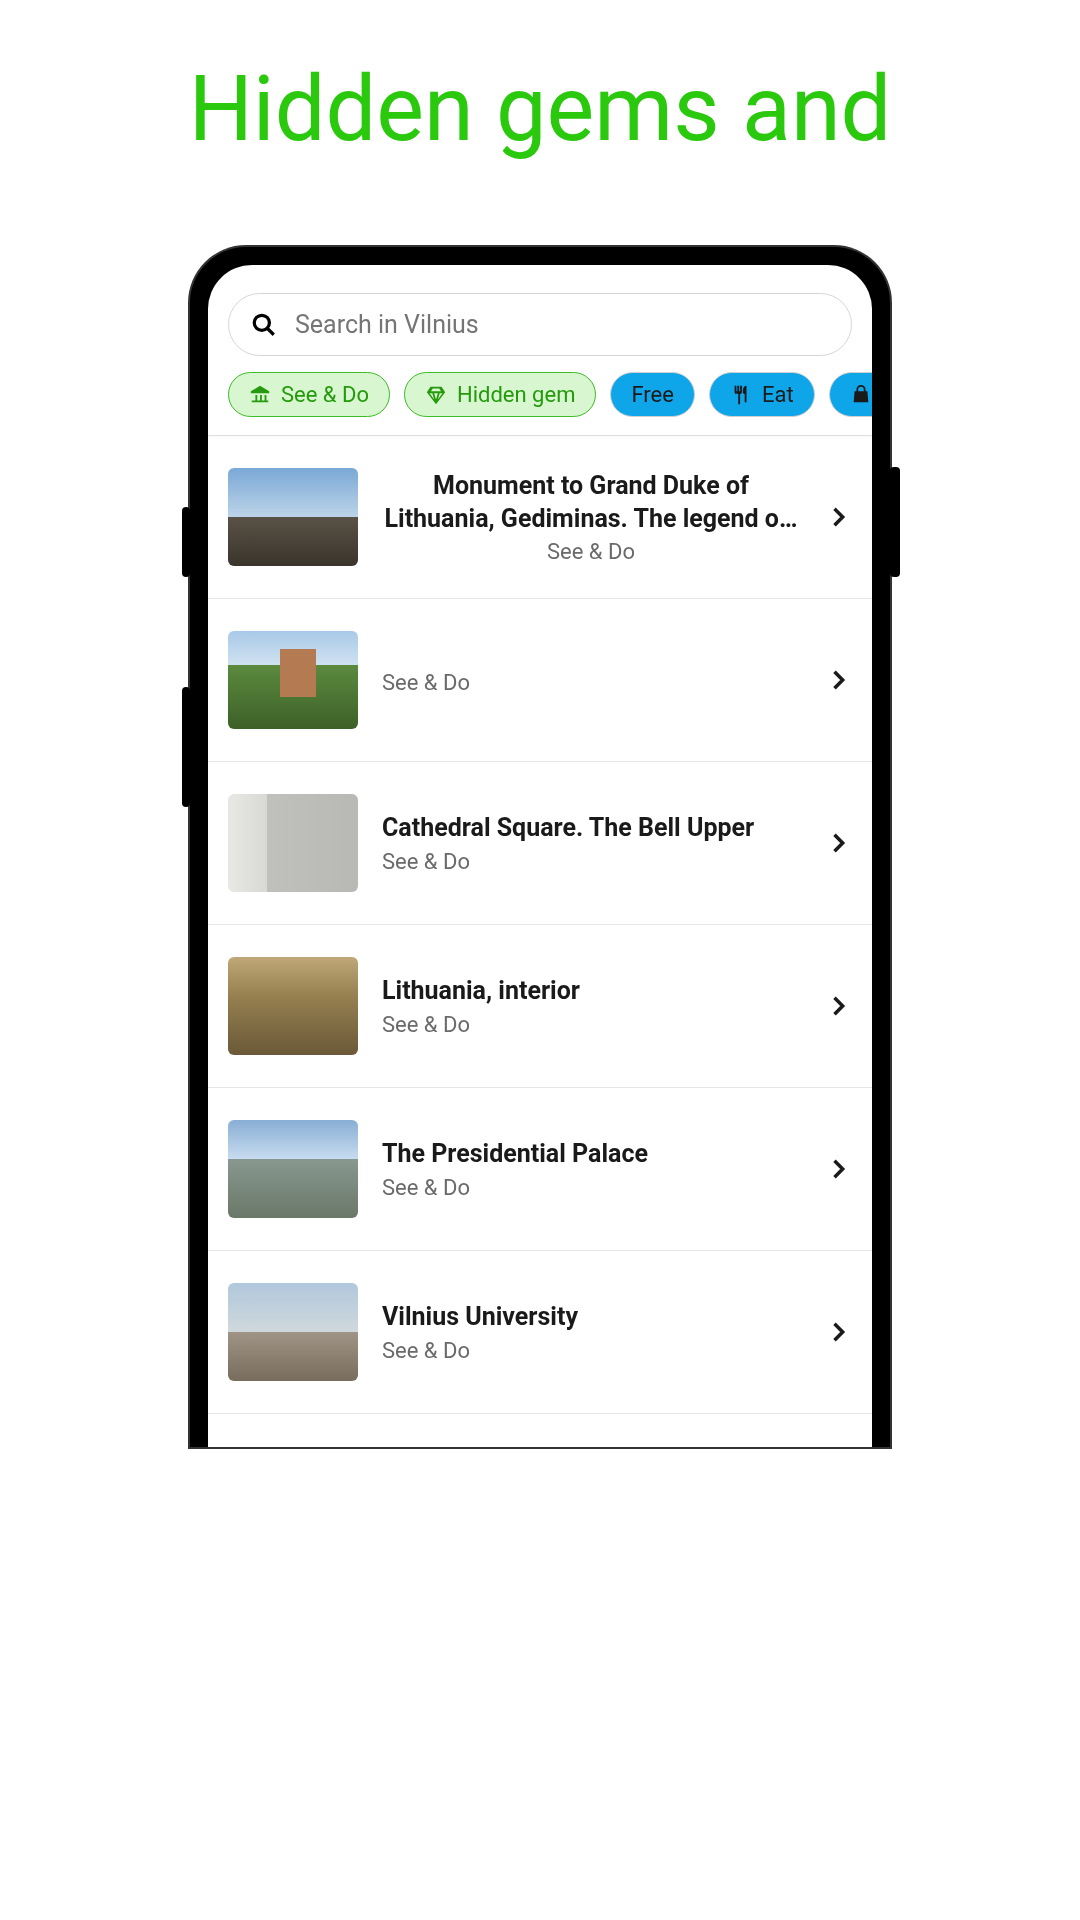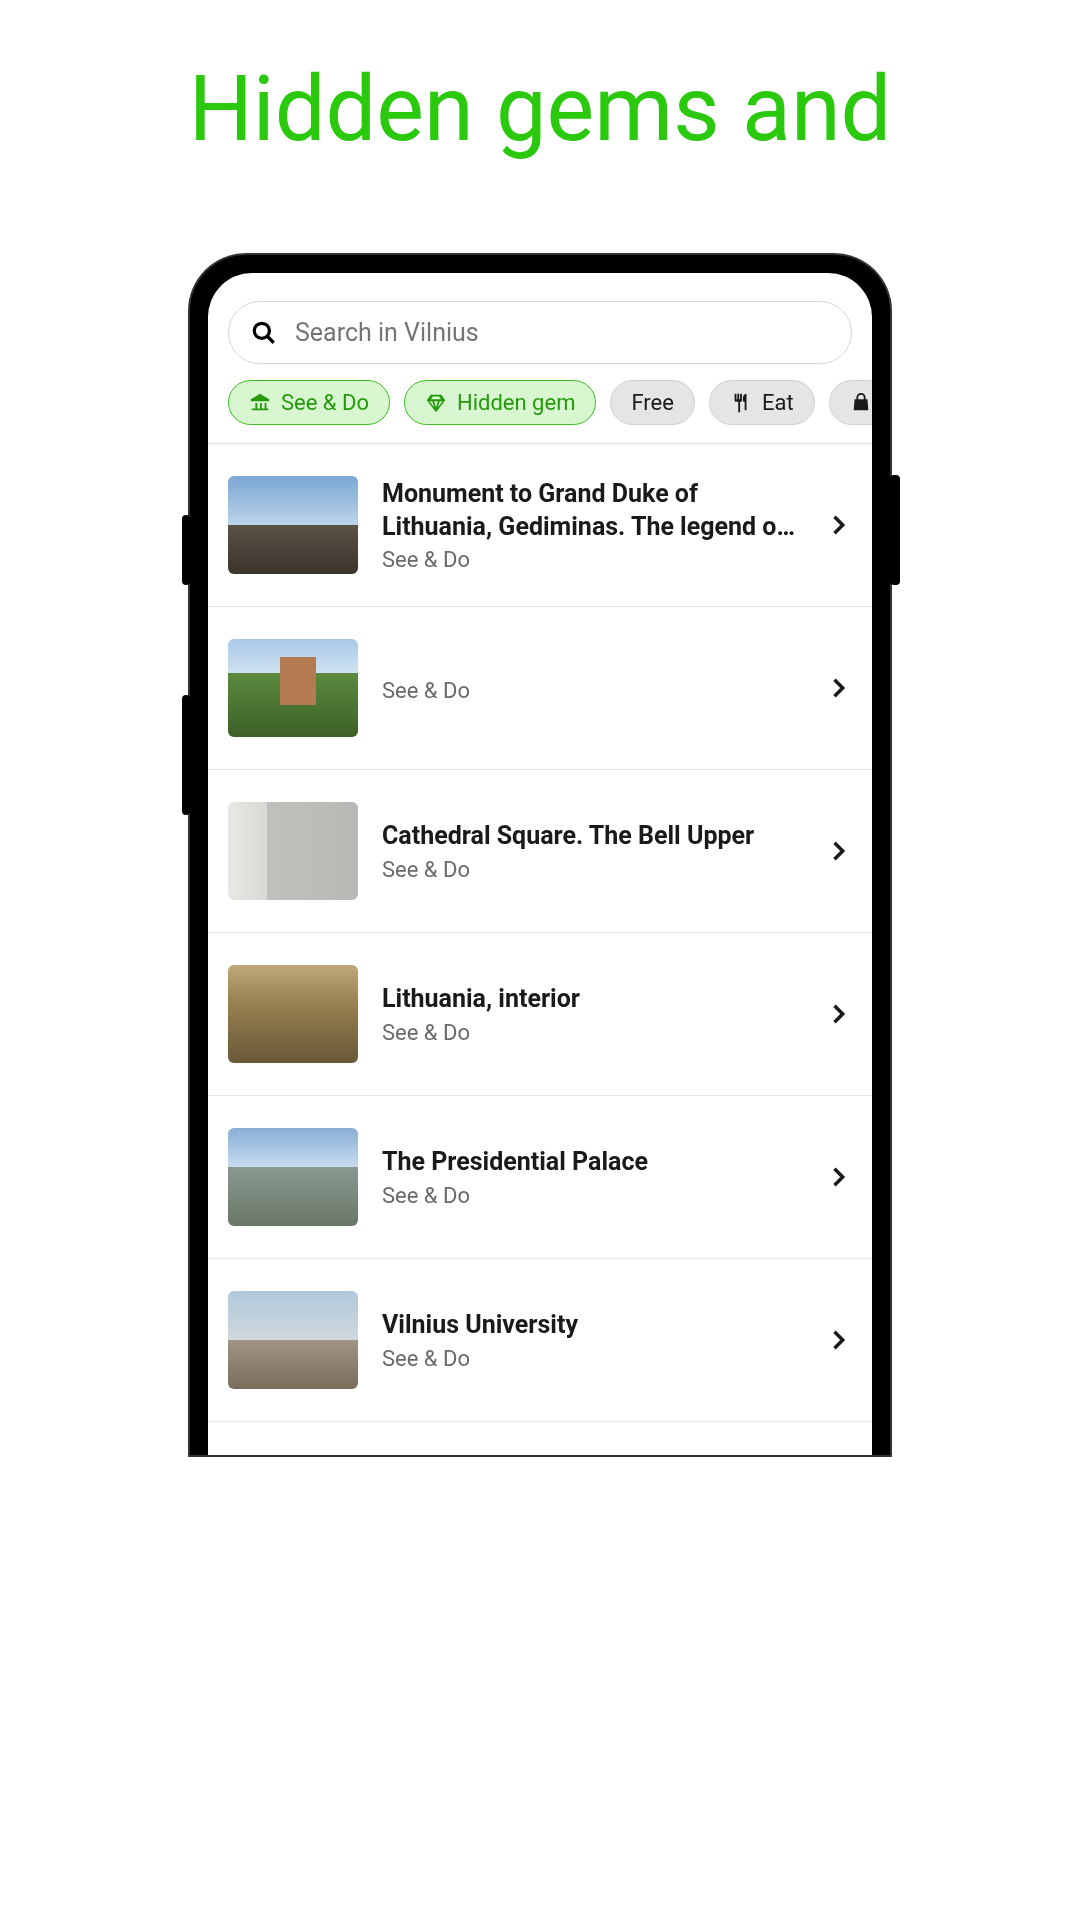--- a/index.html
+++ b/index.html
@@ -17,21 +17,21 @@
       color: #2ac90e;
       font-size: 90px;
       font-weight: 400;
       line-height: 1.1;
       padding: 60px 40px 80px;
     }
     
     .phone-frame {
       position: relative;
       width: 700px;
-      margin: 16px auto;
+      margin: 8px auto;
       background: #000;
       border-radius: 56px 56px 0 0;
       padding: 18px 18px 0;
       height: 1200px;
       box-shadow: 0 0 0 2px #333;
     }
     
     .phone-side-button {
       position: absolute;
       background: #000;
@@ -90,21 +90,21 @@
     
     .chip {
       display: inline-flex;
       align-items: center;
       gap: 10px;
       border: 1.5px solid #d0d0d0;
       border-radius: 26px;
       padding: 9px 20px;
       font-size: 22px;
       color: #1a1a1a;
-      background: #e5e5e5;
+      background: #0ea5e9;
       flex-shrink: 0;
     }
     
     .chip.active {
       background: #d8f6d0;
       border-color: #3dbd23;
       color: #249a0c;
     }
     
     .chip-icon {
@@ -125,20 +125,21 @@
     .list-item {
       display: flex;
       align-items: center;
       padding: 32px 20px;
       border-bottom: 1px solid #e6e6e6;
       gap: 24px;
     }
     
     .list-item:first-child {
       border-top: none;
+      text-align: center;
     }
     
     .thumb {
       width: 130px;
       height: 98px;
       border-radius: 6px;
       flex-shrink: 0;
       background-size: cover;
       background-position: center;
     }

